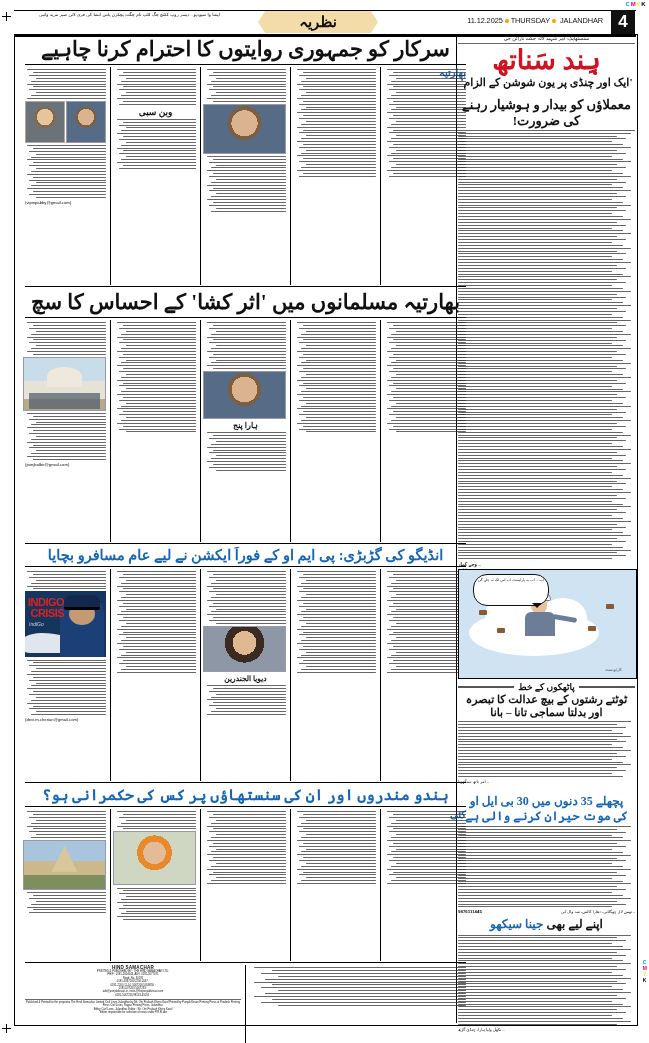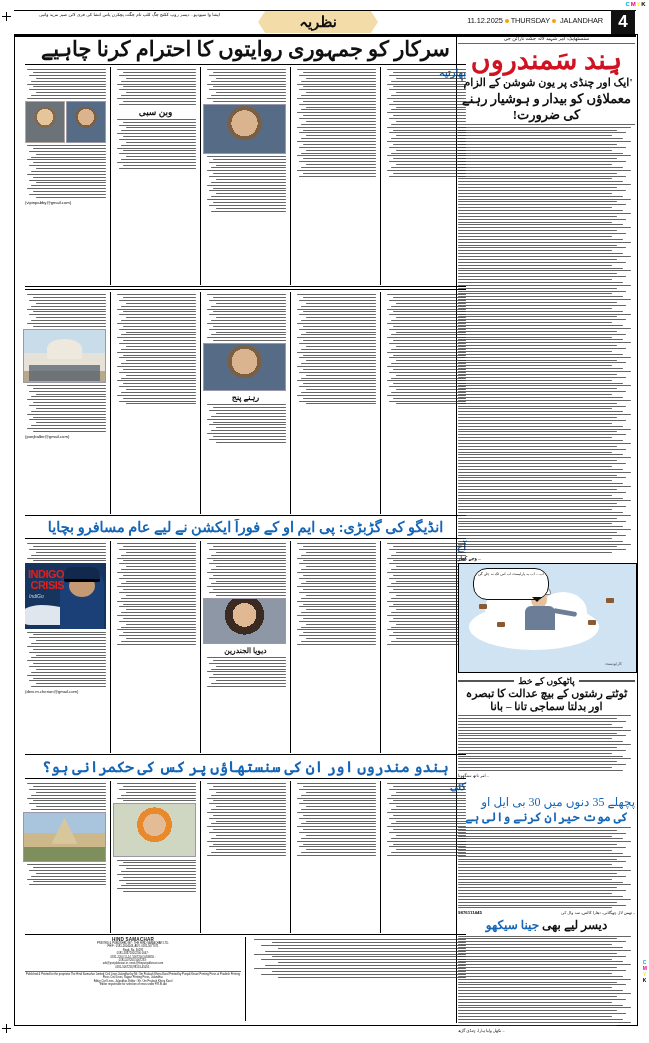--- a/index.html
+++ b/index.html
@@ -354,20 +354,21 @@
             <div class="fakeline"></div>
           <div class="fakeline"></div>
         </div>
         <div class="email">(vipinpabby@gmail.com)</div>
       </div>
 
     </div>
 
     <div class="rule" style="margin-top:1px;"></div>
 
+    <div class="headline h-main" style="margin-top:3px;">بھارتیہ مسلمانوں میں 'اثر کشا' کے احساس کا سچ</div>
     <div class="rule"></div>
 
     <div class="colwrap" style="height:222px;">
 
       <div>
         <div class="fakeblock">
           <div class="fakeline"></div>
             <div class="fakeline"></div>
             <div class="fakeline"></div>
           <div class="fakeline"></div>
@@ -469,21 +470,21 @@
           <div class="fakeline"></div>
             <div class="fakeline"></div>
             <div class="fakeline"></div>
           <div class="fakeline"></div>
             <div class="fakeline"></div>
             <div class="fakeline"></div>
           <div class="fakeline"></div>
             <div class="fakeline"></div>
         </div>
         <div class="photo ph-face" style="width:100%;height:46px;margin:2px 0;"></div>
-        <div style="direction:rtl;text-align:center;font-size:8px;font-weight:bold;color:#111;margin:1px 0;">رہنے پنج</div>
+        <div style="direction:rtl;text-align:center;font-size:8px;font-weight:bold;color:#111;margin:1px 0;">ہارا پنج</div>
         <div class="fakeblock">
           <div class="fakeline"></div>
             <div class="fakeline"></div>
             <div class="fakeline"></div>
           <div class="fakeline"></div>
             <div class="fakeline"></div>
             <div class="fakeline"></div>
           <div class="fakeline"></div>
             <div class="fakeline"></div>
             <div class="fakeline"></div>
@@ -1009,25 +1010,25 @@
       </div>
     </div>
 
   </div>
 
   <div class="rightcol">
 
     <div style="direction:rtl;text-align:center;font-size:5px;margin-bottom:1px;">سنستھاپک: امر شہید لالہ جگت نارائن جی</div>
     <div class="rule-thin"></div>
 
-    <div style="direction:rtl;text-align:center;font-size:27px;font-weight:bold;color:#cf1322;line-height:30px;letter-spacing:-1px;">ہِند سَمندروں</div>
+    <div style="direction:rtl;text-align:center;font-size:27px;font-weight:bold;color:#cf1322;line-height:30px;letter-spacing:-1px;">ہِند سَناتھ</div>
 
     <div style="direction:rtl;text-align:center;font-size:11px;font-weight:bold;margin-top:1px;">'ایک اور چنڈی پر یون شوشن کے الزام'</div>
 
-    <div style="direction:rtl;text-align:center;font-size:13px;font-weight:bold;margin-top:2px;">معملاؤں کو بیدار و ہوشیار رہنے کی ضرورت!</div>
+    <div style="direction:rtl;text-align:center;font-size:13px;font-weight:bold;margin-top:8px;">معملاؤں کو بیدار و ہوشیار رہنے کی ضرورت!</div>
 
     <div class="rule-thin"></div>
 
     <div class="fakeblock" style="margin-top:1px;">
       <div class="fakeline"></div>
         <div class="fakeline"></div>
         <div class="fakeline"></div>
       <div class="fakeline"></div>
         <div class="fakeline"></div>
         <div class="fakeline"></div>
@@ -1222,21 +1223,21 @@
         <div class="fakeline"></div>
         <div class="fakeline"></div>
       <div class="fakeline"></div>
         <div class="fakeline"></div>
         <div class="fakeline"></div>
       <div class="fakeline"></div>
         <div class="fakeline"></div>
     </div>
     <div style="direction:rtl;text-align:left;font-size:4.2px;">– امر ناتھ سنگھوتا</div>
 
-    <div style="direction:rtl;text-align:right;font-size:12px;font-weight:normal;color:#1566b7;margin-top:17px;">پچھلے 35 دنوں میں 30 بی ایل او</div>
+    <div style="direction:rtl;text-align:center;font-size:12px;font-weight:bold;color:#1566b7;margin-top:10px;">پچھلے 35 دنوں میں 30 بی ایل او</div>
     <div style="direction:rtl;text-align:center;font-size:12px;font-weight:bold;color:#1566b7;">کی موت حیران کرنے والی ہے</div>
     <div class="fakeblock" style="margin-top:1px;">
       <div class="fakeline"></div>
         <div class="fakeline"></div>
         <div class="fakeline"></div>
       <div class="fakeline"></div>
         <div class="fakeline"></div>
         <div class="fakeline"></div>
       <div class="fakeline"></div>
         <div class="fakeline"></div>
@@ -1261,21 +1262,21 @@
         <div class="fakeline"></div>
       <div class="fakeline"></div>
         <div class="fakeline"></div>
     </div>
     <div style="display:flex;justify-content:space-between;align-items:center;">
       <span class="phone">9876111445</span>
       <span style="direction:rtl;font-size:4px;">– تھمن لال چھگلانی، دھارا کالس، سہ وال کی</span>
     </div>
 
     <div style="direction:rtl;text-align:center;font-size:12px;font-weight:bold;margin-top:3px;">
-      <span style="color:#111;">دیسر لیے بھی </span><span style="color:#1566b7;">جینا سیکھو</span>
+      <span style="color:#111;">اپنے لیے بھی </span><span style="color:#1566b7;">جینا سیکھو</span>
     </div>
     <div class="fakeblock" style="margin-top:1px;">
       <div class="fakeline"></div>
         <div class="fakeline"></div>
         <div class="fakeline"></div>
       <div class="fakeline"></div>
         <div class="fakeline"></div>
         <div class="fakeline"></div>
       <div class="fakeline"></div>
         <div class="fakeline"></div>

